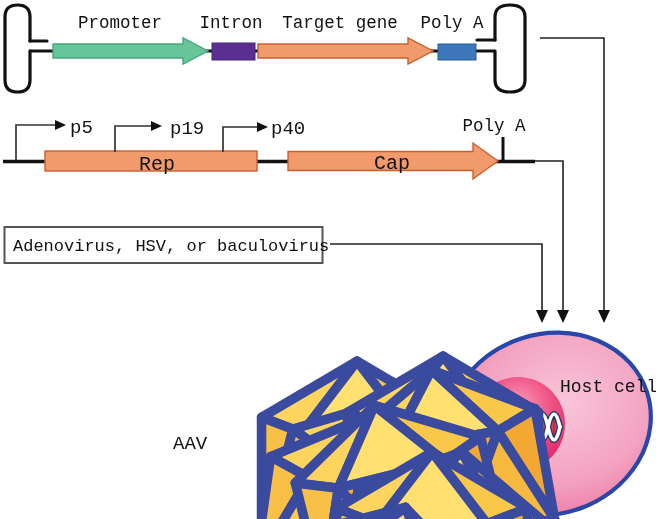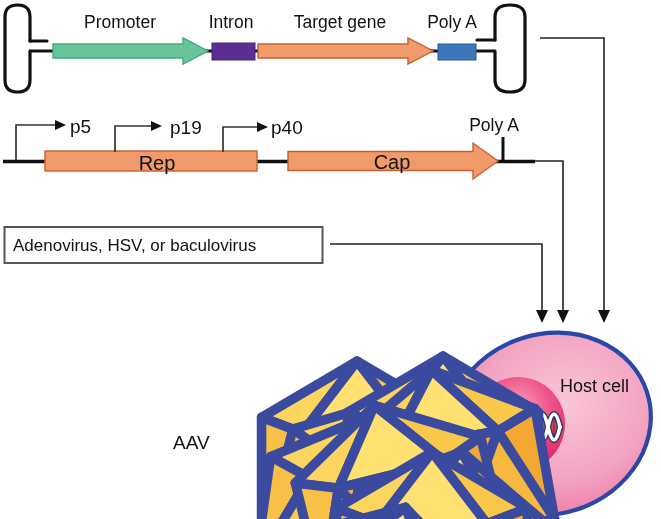--- a/index.html
+++ b/index.html
@@ -1,17 +1,17 @@
 <!DOCTYPE html>
 <html><head>
 <meta charset="utf-8">
 <style>
   html,body{margin:0;padding:0;background:#fff;}
   .canvas{position:relative;width:656px;height:519px;background:#ffffff;overflow:hidden;
-          font-family:Liberation Sans, sans-serif;}
+          font-family:Liberation Mono, monospace;}
   svg{display:block;}
   text{fill:#111;}
 </style>
 </head>
 <body>
 
 <div class="canvas">
 <svg width="661" height="519" viewBox="0 0 661 519" xmlns="http://www.w3.org/2000/svg">
   <defs>
     <radialGradient id="cellGrad" cx="60%" cy="42%" r="78%">

